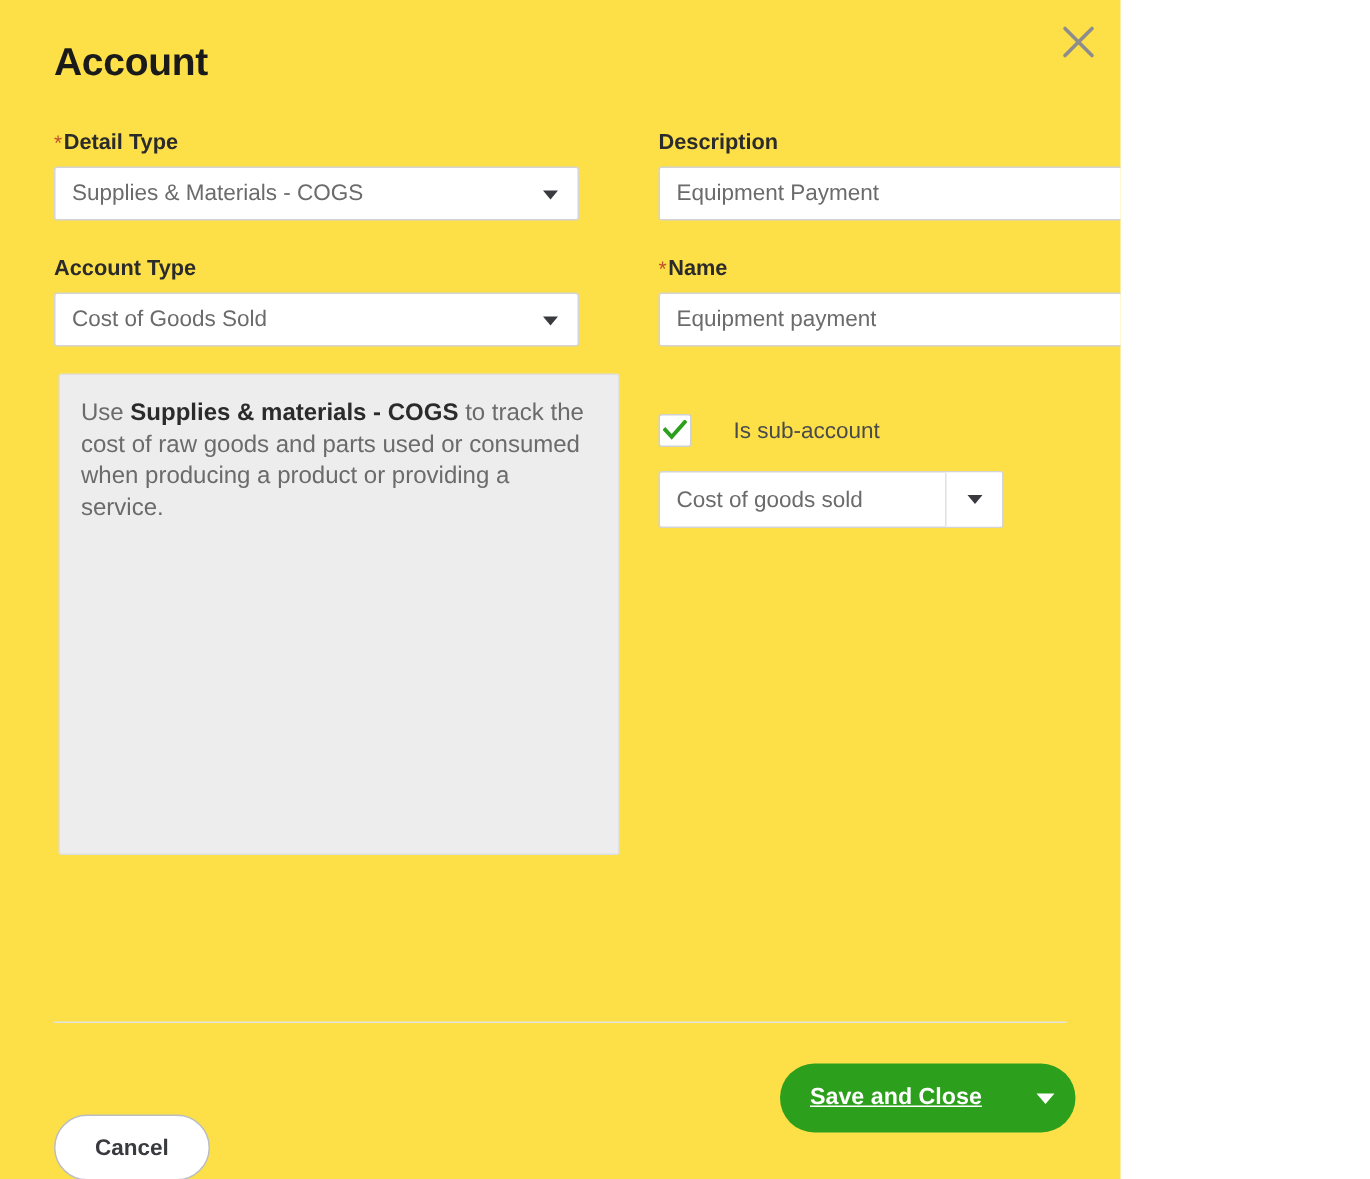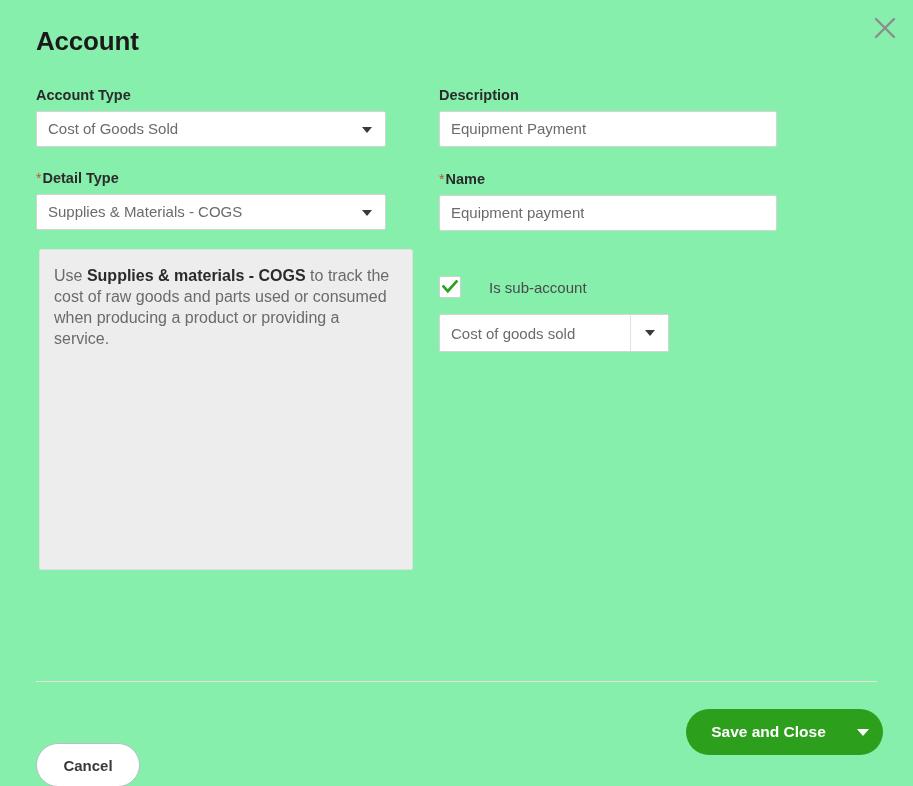--- a/index.html
+++ b/index.html
@@ -5,23 +5,23 @@
   * { box-sizing: border-box; }
   html, body {
     margin: 0; padding: 0;
     width: 913px; height: 786px;
     background: #ffffff;
     font-family: "Liberation Sans", sans-serif;
     -webkit-font-smoothing: antialiased;
   }
   .modal {
     position: relative;
-    width: 913px;
+    width: 747px;
     height: 786px;
-    background: #86efac;
+    background: #fde047;
     overflow: hidden;
   }
   .close-btn {
     position: absolute;
     top: 8px;
     right: 8px;
     width: 40px;
     height: 40px;
     display: flex;
     align-items: center;
@@ -214,25 +214,25 @@
     width: 197px; height: 46px;
     background: #2ca01c;
     border: none;
     border-radius: 23px;
     display: flex;
     align-items: center;
     cursor: pointer;
   }
   .btn-save .save-label {
     flex: 1;
-    text-align: center;
-    padding-left: 8px;
+    padding-left: 20px;
     font-size: 15.5px;
     font-weight: bold;
     color: #ffffff;
+    text-decoration: underline;
   }
   .btn-save .save-caret {
     width: 40px;
     display: flex;
     align-items: center;
     justify-content: center;
   }
   .tri-down-white {
     width: 0; height: 0;
     border-left: 6px solid transparent;
@@ -251,32 +251,32 @@
       <line x1="22" y1="4" x2="4" y2="22" stroke="#8d8d8d" stroke-width="2.4" stroke-linecap="round"></line>
     </svg>
   </button>
 
   <div class="page-title">Account</div>
 
   <div class="form-area">
 
     <div class="col-left">
 
+      <div class="field-group tight">
+        <label class="field-label"><span class="req-star">*</span><span>Detail Type</span></label>
+        <div class="input-box">
+          <span class="value">Supplies &amp; Materials - COGS</span>
+          <span class="caret"></span>
+        </div>
+      </div>
+
       <div class="field-group">
         <label class="field-label">Account Type</label>
         <div class="input-box">
           <span class="value">Cost of Goods Sold</span>
-          <span class="caret"></span>
-        </div>
-      </div>
-
-      <div class="field-group tight">
-        <label class="field-label"><span class="req-star">*</span><span>Detail Type</span></label>
-        <div class="input-box">
-          <span class="value">Supplies &amp; Materials - COGS</span>
           <span class="caret"></span>
         </div>
       </div>
 
       <div class="info-panel">
         <p><span>Use </span><b>Supplies &amp; materials - COGS</b><span> to track the cost of raw goods and parts used or consumed when producing a product or providing a service.</span></p>
       </div>
 
     </div>
 

